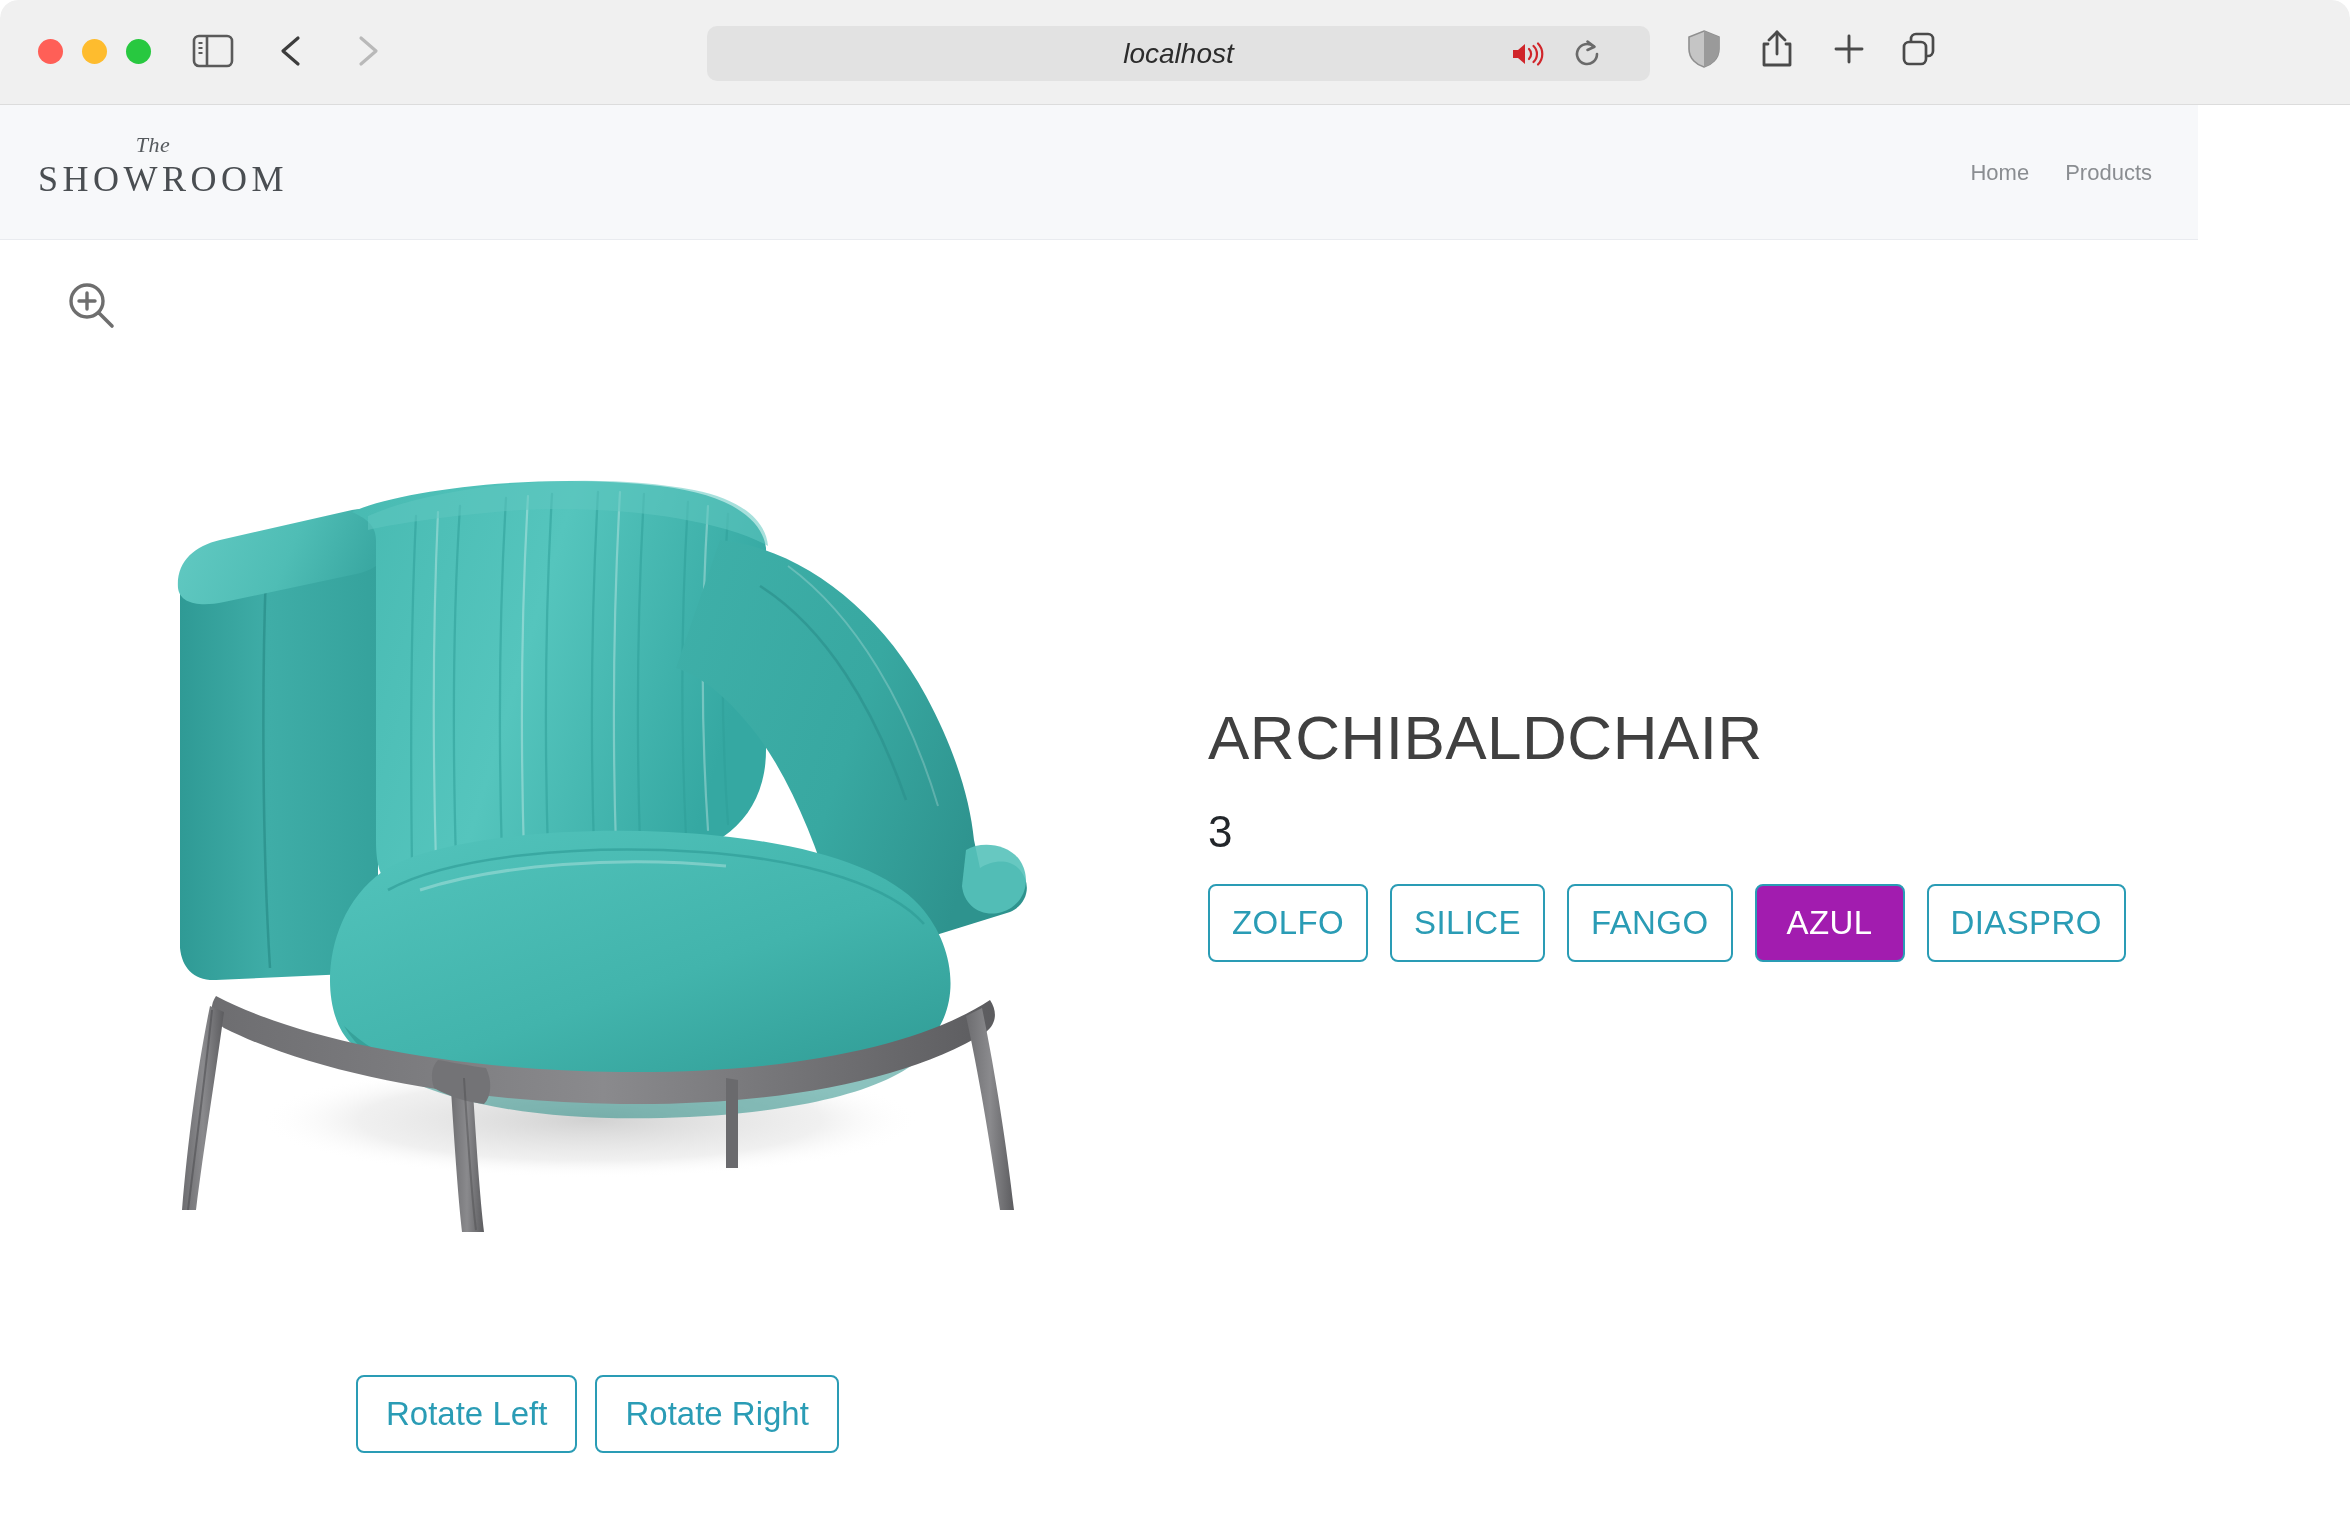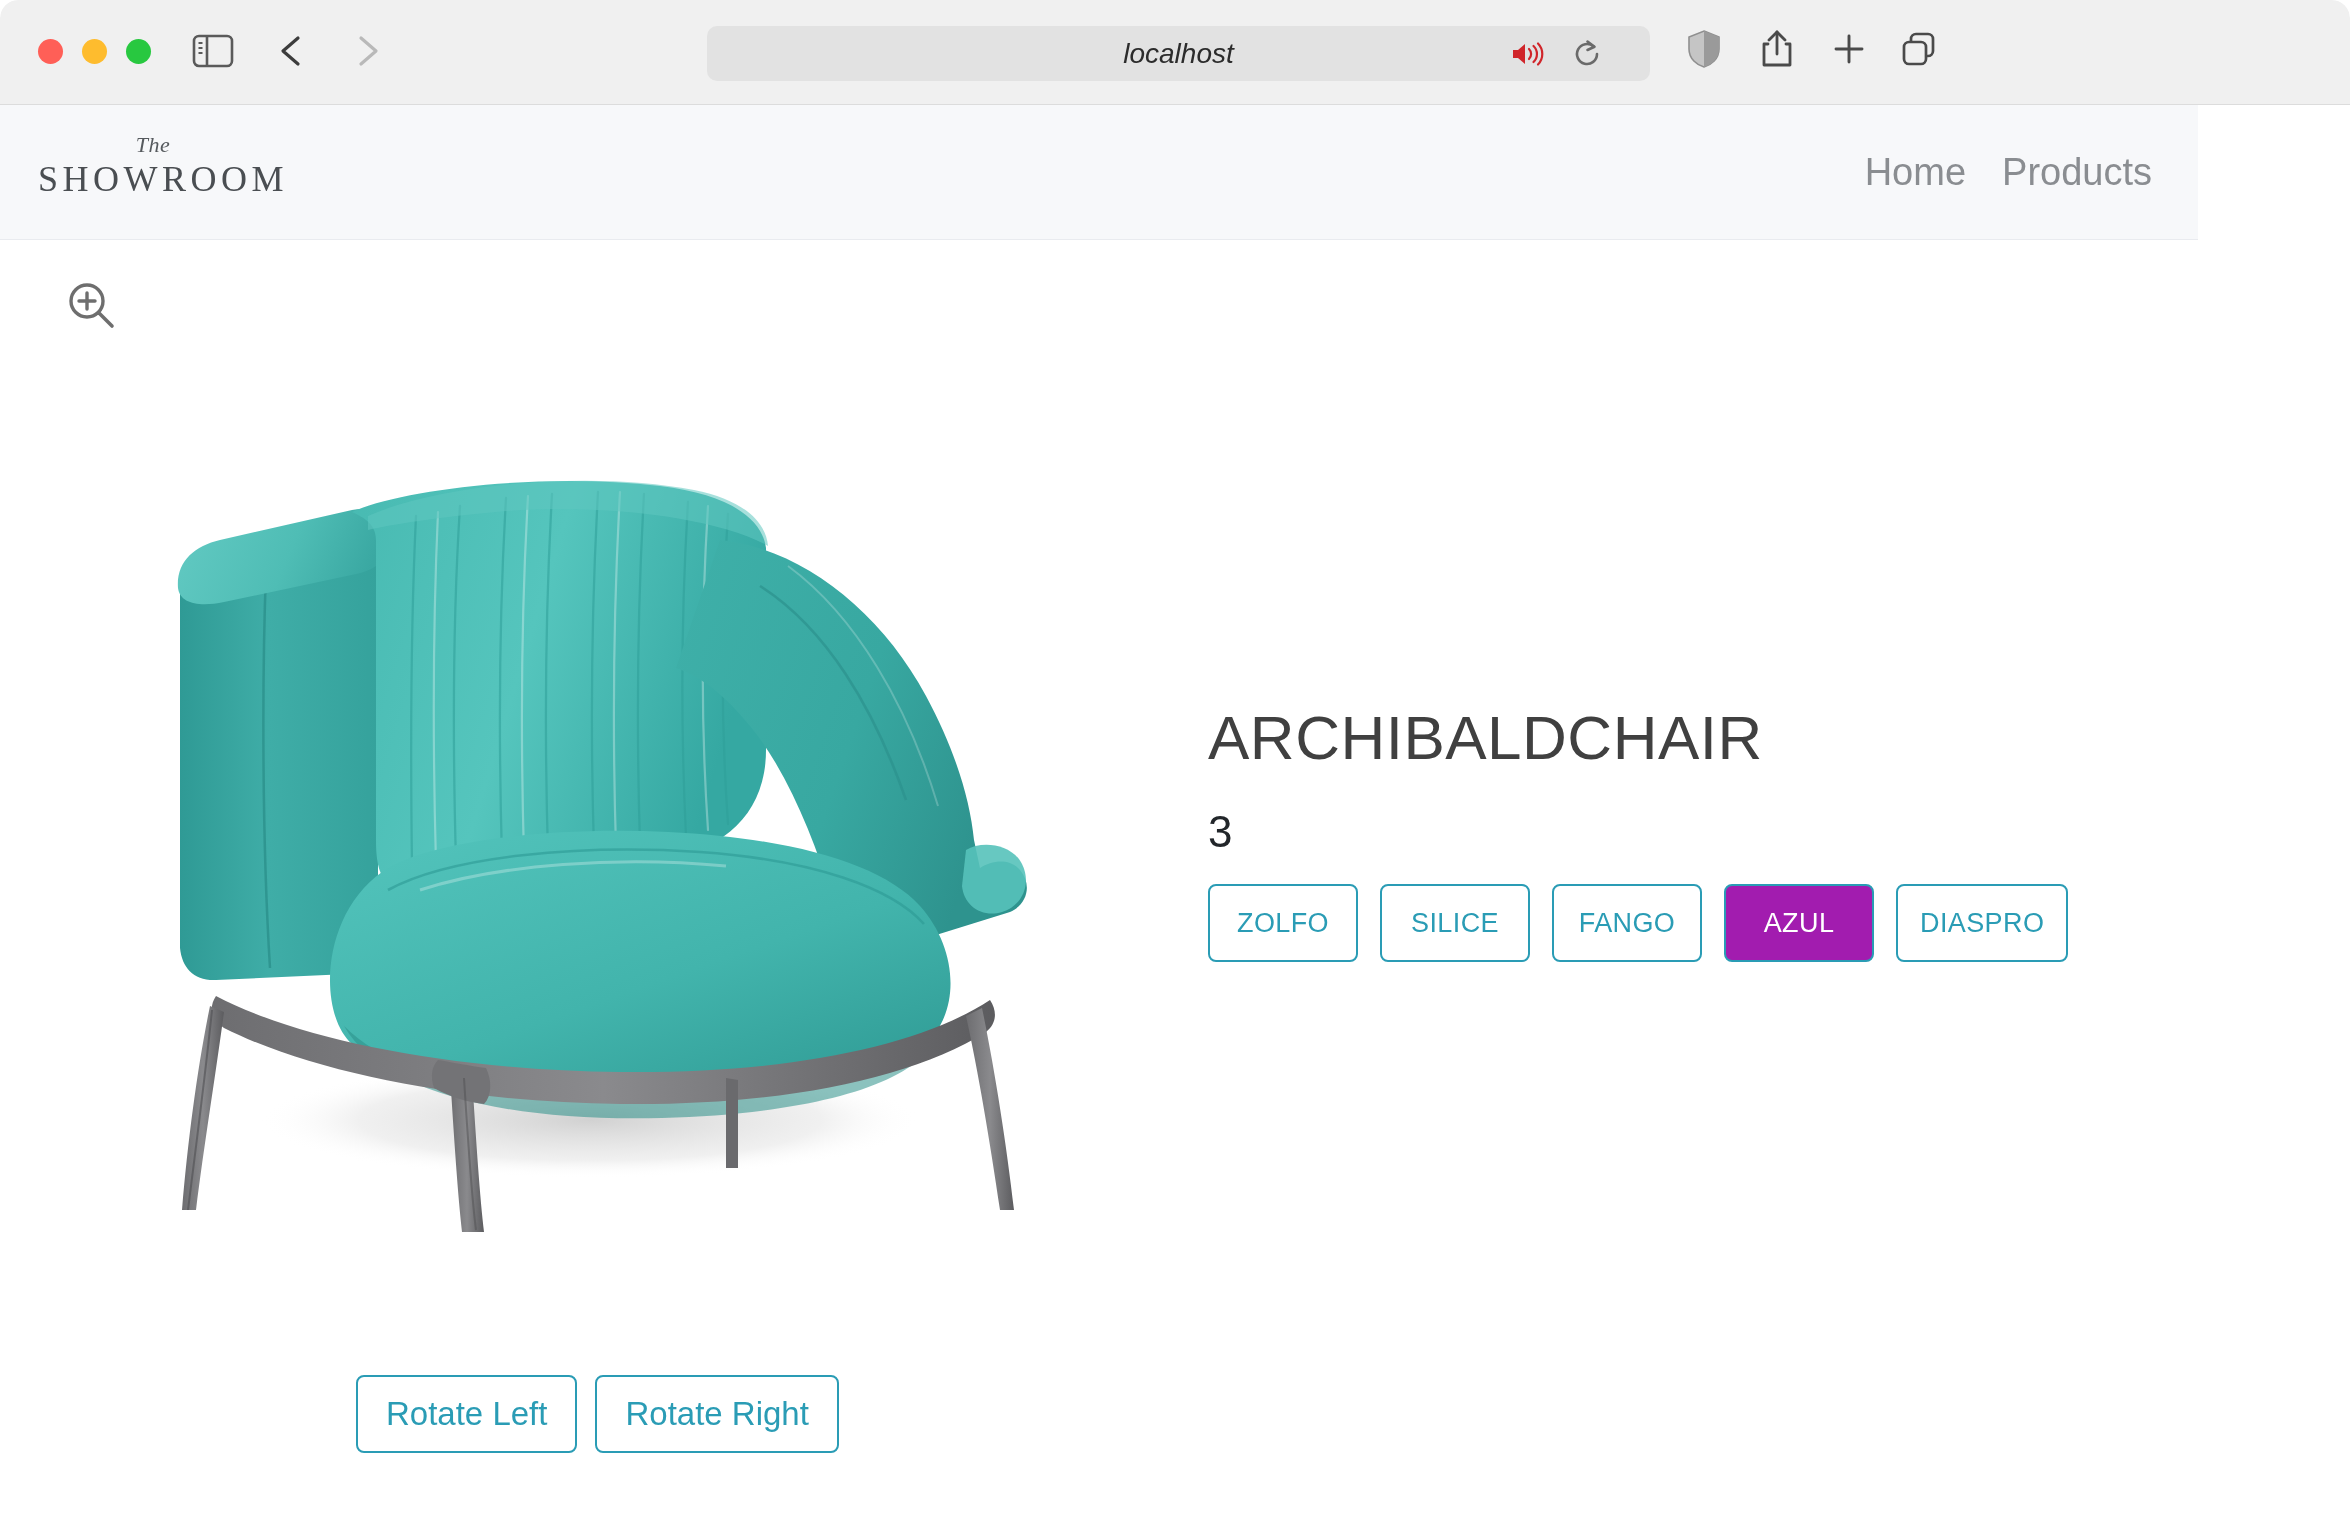--- a/index.html
+++ b/index.html
@@ -131,21 +131,21 @@
 
   #site-nav {
     position: absolute;
     right: 46px; top: 0;
     height: 135px;
     display: flex;
     align-items: center;
     gap: 36px;
   }
   .nav-link {
-    font-size: 38px;
+    font-size: 22px;
     color: #8a8d91;
     text-decoration: none;
     cursor: pointer;
   }
 
   
   #page-body {
     position: absolute;
     left: 0; top: 241px;
     width: 2350px; height: 1279px;
@@ -192,21 +192,21 @@
     gap: 22px;
   }
   .color-option {
     min-width: 150px;
     height: 78px;
     padding: 0 22px;
     background: #ffffff;
     border: 2px solid #2a9cb5;
     border-radius: 8px;
     color: #2a9cb5;
-    font-size: 27px;
+    font-size: 33px;
     font-family: "Liberation Sans", sans-serif;
     cursor: pointer;
     letter-spacing: 0.4px;
   }
   .color-option.selected {
     background: #a21caf;
     border-color: #2a9cb5;
     color: #ffffff;
   }
 

